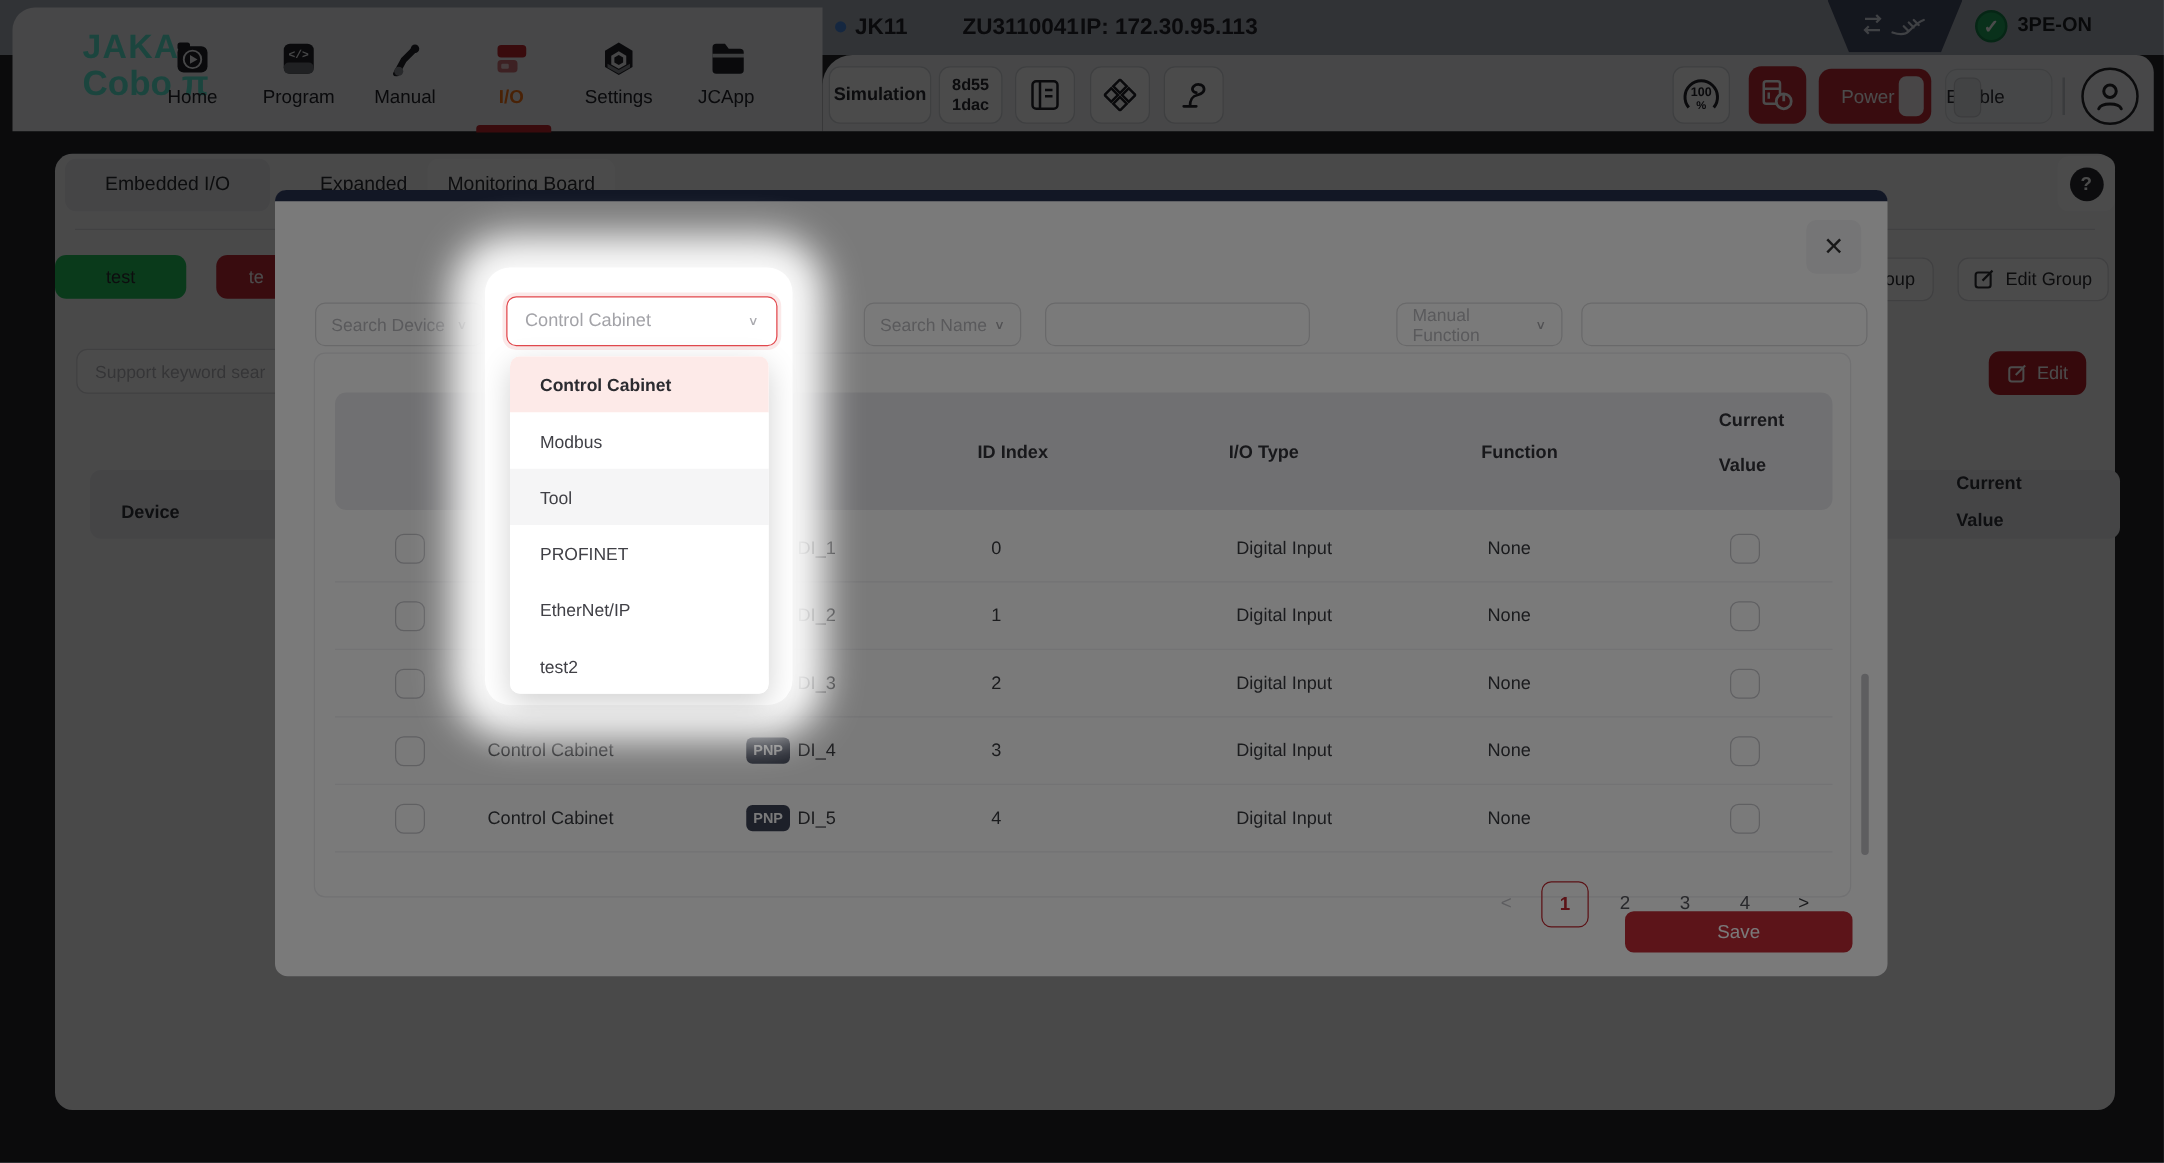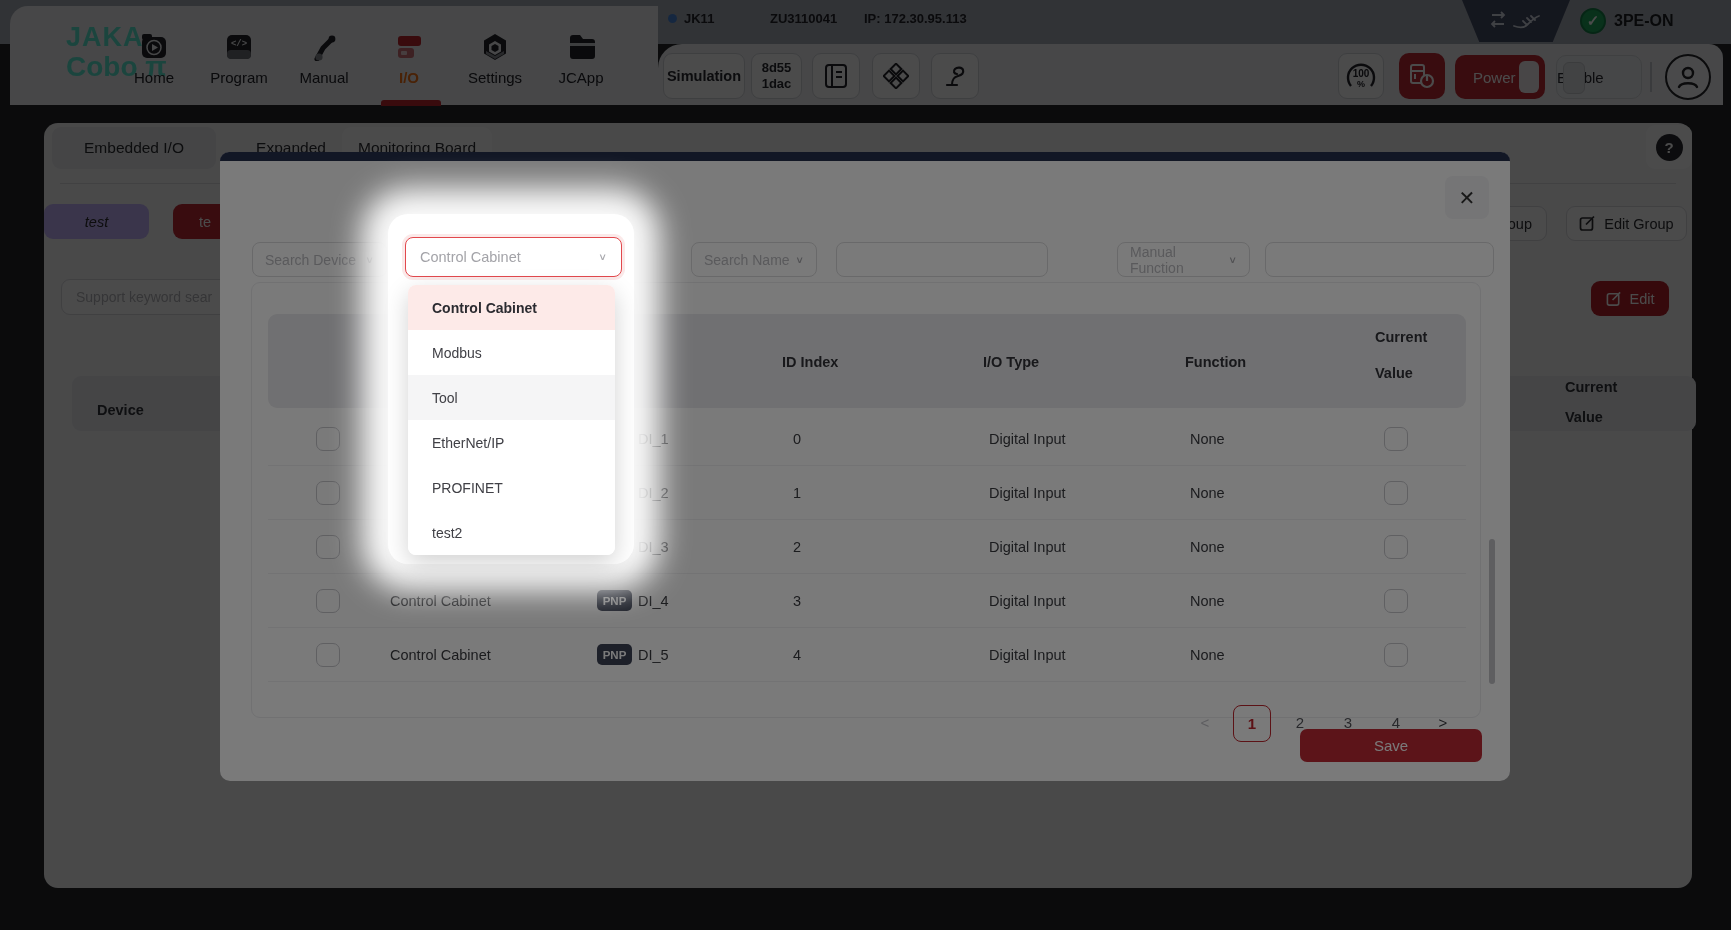--- a/index.html
+++ b/index.html
@@ -11,37 +11,37 @@
   .panelA{left:10px;top:6px;width:648px;height:99px;background:#eff1f4;border-radius:18px 0 0 0;}
   .panelB{left:658px;top:44px;width:1065px;height:61px;background:#eff1f4;border-radius:24px 14px 0 0;}
   .logo{left:30px;top:24px;color:#5eead4;line-height:1;margin-left:36px;}
   .logo .l1{font-size:27px;font-weight:bold;letter-spacing:1px;}
   .logo .l2{font-size:28px;font-weight:bold;margin-top:2px;}
   .nav-item{top:30px;width:76px;text-align:center;color:#23232a;}
   .nav-item .nicon{height:34px;display:flex;align-items:center;justify-content:center;}
   .nav-item .nlabel{font-size:15px;margin-top:5px;}
   .nav-item.active .nlabel{color:#f97316;font-weight:bold;}
   .nav-underline{left:381px;top:100px;width:60px;height:6px;border-radius:3px 3px 0 0;background:#c0262e;}
-  .status{top:11px;font-size:13px;color:#22242b;font-weight:bold;}
+  .status{top:11px;font-size:18px;color:#22242b;font-weight:bold;}
   .dot{display:inline-block;width:9px;height:9px;border-radius:50%;background:#4a87d8;margin-right:7px;}
   .tbtn{top:53px;height:46px;background:#fdfdfe;border:1px solid #d3d5da;border-radius:9px;display:flex;align-items:center;justify-content:center;color:#2a2b31;box-sizing:border-box;}
   .trapezoid{left:1462px;top:0;width:108px;height:42px;background:#454e68;clip-path:polygon(0 0,100% 0,84% 100%,16% 100%);display:flex;align-items:center;justify-content:center;color:#d7dbe6;font-size:17px;}
   .tpe{left:1580px;top:8px;display:flex;align-items:center;font-size:16px;color:#1d1f24;font-weight:bold;}
   .badge-green{width:26px;height:26px;border-radius:50%;background:#1fa85d;color:#fff;display:flex;align-items:center;justify-content:center;font-size:15px;margin-right:8px;border:2px solid #16814a;box-sizing:border-box;}
   .power-btn{left:1455px;top:55px;width:90px;height:44px;background:#c12b36;border-radius:10px;display:flex;align-items:center;color:#fff;font-size:15px;}
   .power-knob{position:absolute;right:6px;top:6px;width:20px;height:32px;border-radius:6px;background:#f4eef0;}
   .enable-btn{left:1556px;top:55px;width:86px;height:44px;background:#eef0f3;border:1px solid #d6d8dc;border-radius:10px;display:flex;align-items:center;justify-content:flex-start;color:#2c2d33;font-size:15px;box-sizing:border-box;}
   .enable-knob{position:absolute;left:6px;top:6px;width:20px;height:30px;border-radius:6px;background:#e0e2e6;border:1px solid #c9cbd0;}
   .avatar{left:1665px;top:54px;width:46px;height:46px;border-radius:50%;background:#fbfbfd;border:2px solid #26272d;box-sizing:border-box;display:flex;align-items:center;justify-content:center;}
   
   .page-panel{left:44px;top:123px;width:1648px;height:765px;background:#f6f6f8;border-radius:14px;}
   .tab{top:4px;height:42px;border-radius:9px;display:flex;align-items:center;justify-content:center;font-size:15.5px;color:#2d2e33;}
   .divider{left:16px;top:60px;width:1616px;height:1px;background:#dcdcdf;}
   .chip{height:35px;border-radius:9px;display:flex;align-items:center;justify-content:center;font-size:14.5px;}
-  .chip.grey{background:#c4b5fd;color:#2e2f33;font-style:italic;}
+  .chip.grey{background:#22c55e;color:#2e2f33;}
   .chip.red{background:#c12b36;color:#fff;justify-content:flex-start;padding-left:26px;box-sizing:border-box;}
   .chip.line{background:#fff;border:1px solid #d9d9dd;color:#2e2f33;box-sizing:border-box;}
   .kw-input{left:17px;top:156px;width:265px;height:36px;background:#fff;border:1px solid #d9d9dd;border-radius:9px;display:flex;align-items:center;padding-left:14px;color:#b5b5ba;font-size:14px;box-sizing:border-box;}
   .bt-headband{left:28px;top:253px;width:1624px;height:55px;background:#e9eaee;border-radius:9px;color:#33343a;font-size:14.5px;font-weight:bold;}
   .help-tile{left:1602px;top:2px;width:46px;height:44px;background:#fff;border-radius:9px;display:flex;align-items:center;justify-content:center;}
   .help-circ{width:27px;height:27px;border-radius:50%;background:#2d2d33;color:#fff;display:flex;align-items:center;justify-content:center;font-size:15px;font-weight:bold;}
   
   .backdrop{left:0;top:0;width:1731px;height:930px;background:rgba(0,0,0,0.38);z-index:10;}
   .tour{left:0;top:0;width:1731px;height:930px;background:rgba(0,0,0,0.52);z-index:30;}
   
@@ -404,18 +404,18 @@
 
   <div class="abs spotlight"></div>
   <div class="abs hl-select">
     <span>Control Cabinet</span>
     <span class="chev">∨</span>
   </div>
   <div class="abs menu" id="menu">
       <div class="mitem selected">Control Cabinet</div>
       <div class="mitem">Modbus</div>
       <div class="mitem hover">Tool</div>
+      <div class="mitem">PROFINET</div>
       <div class="mitem">EtherNet/IP</div>
-      <div class="mitem">PROFINET</div>
       <div class="mitem">test2</div>
     </div>
 
 </div>
 
 </body></html>

